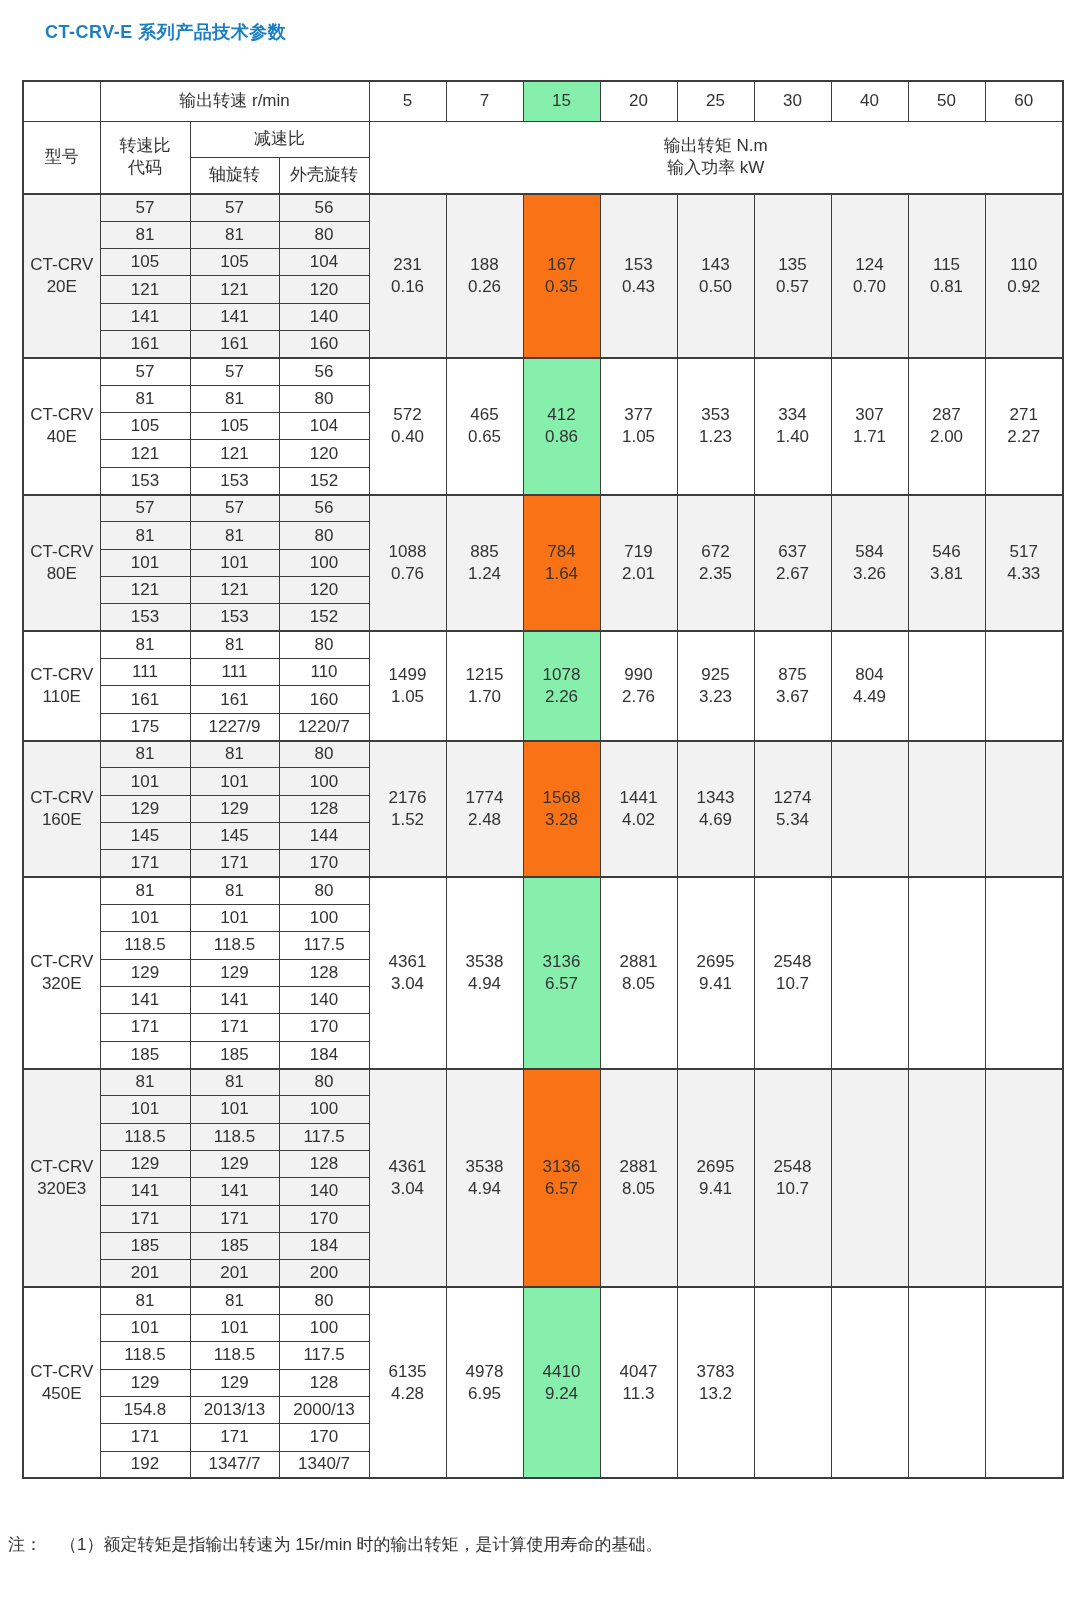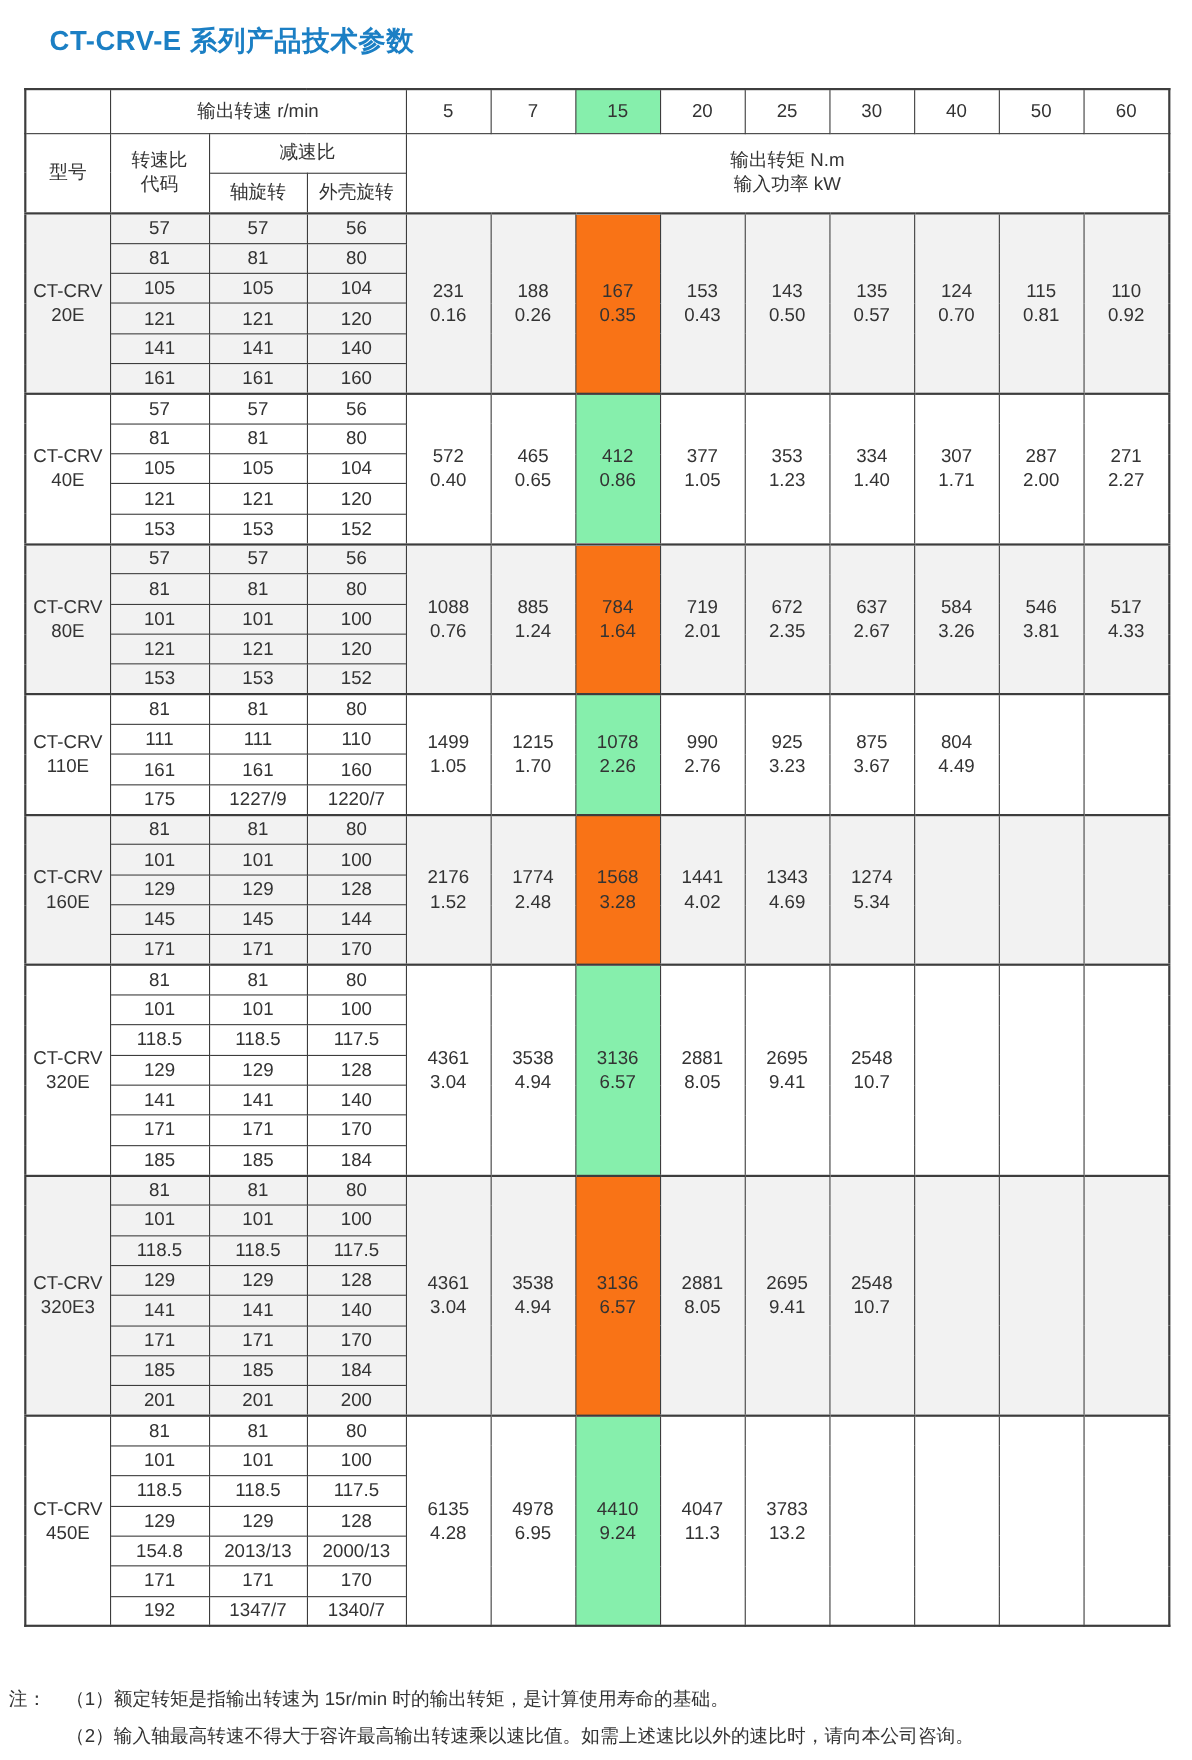--- a/index.html
+++ b/index.html
@@ -14,21 +14,21 @@
     width: 1084px;
     height: 1600px;
     background: #ffffff;
     overflow: hidden;
   }
   .page-title {
     position: absolute;
     left: 45px;
     top: 20px;
     margin: 0;
-    font-size: 25px;
+    font-size: 18px;
     font-weight: bold;
     color: #1b7fc4;
     letter-spacing: 0.5px;
   }
   .table-wrap {
     position: absolute;
     left: 22px;
     top: 80px;
     width: 1040px;
   }
@@ -435,16 +435,15 @@
             <td>1340/7</td>
           </tr>
         </tbody>
     </table>
   </div>
 
   <div class="notes">
     <div class="note-label">注：</div>
     <div class="note-items">
       <p>（1）额定转矩是指输出转速为 15r/min 时的输出转矩，是计算使用寿命的基础。</p>
-      <p>（2）输入轴最高转速不得大于容许最高输出转速乘以速比值。如需上述速比以外的速比时，请向本公司咨询。</p>
     </div>
   </div>
 </div>
 
 </body></html>

